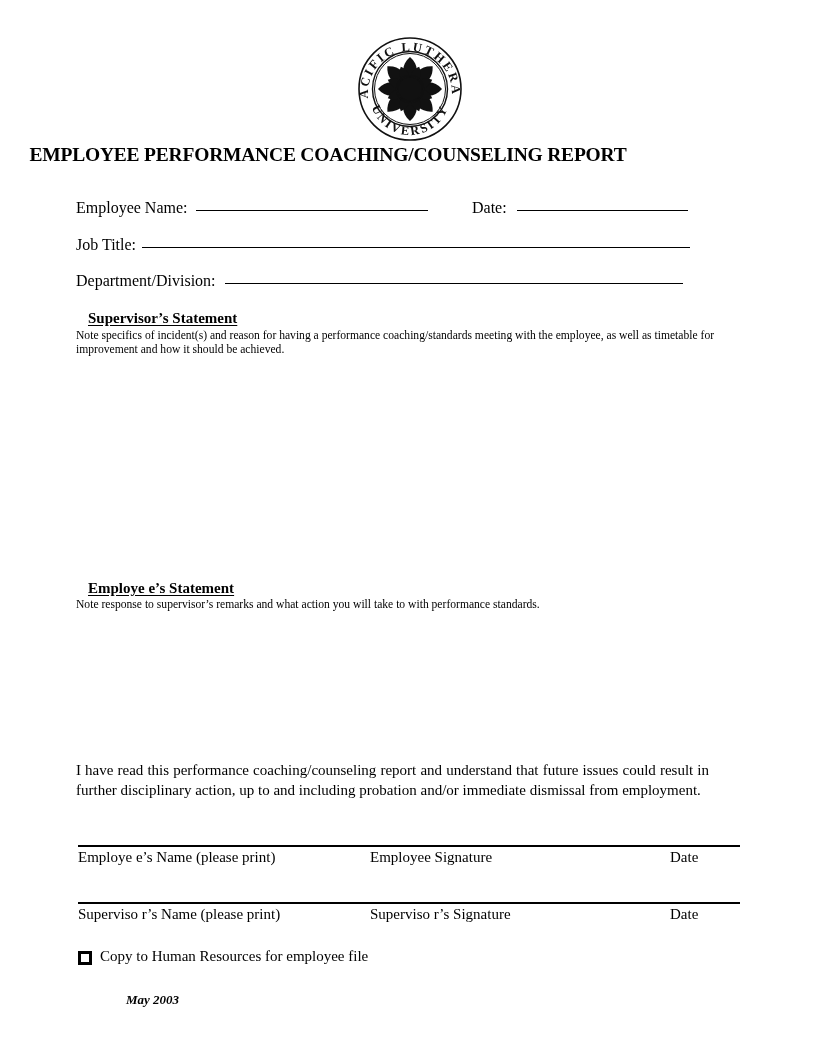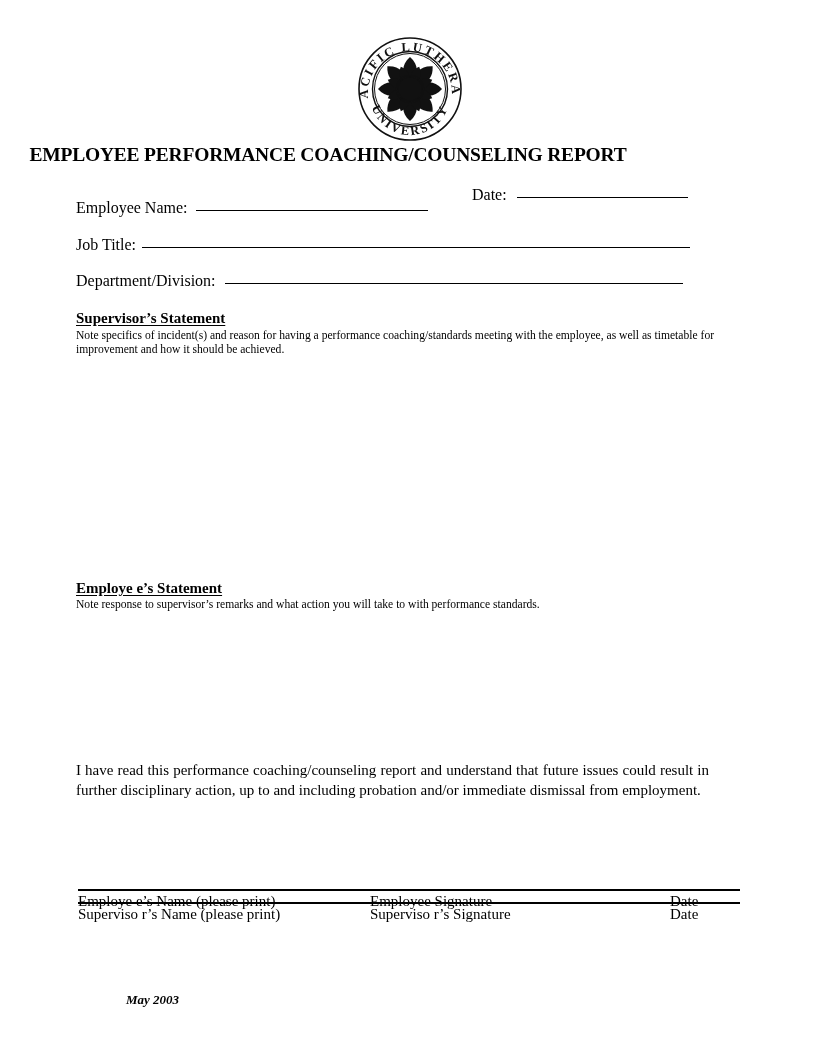--- a/index.html
+++ b/index.html
@@ -52,36 +52,37 @@
   .rule {
     display: inline-block;
     border-bottom: 1.4px solid #000;
     height: 0;
     position: relative;
     top: -2px;
   }
 
   #row-employee-name { left: 76px; top: 199px; }
   #row-employee-name .rule-name { width: 232px; margin-left: 8px; }
-  #row-date { left: 472px; top: 186px; }
+  #row-date { left: 472px; top: 199px; }
   #row-date .rule-date { width: 171px; margin-left: 10px; }
 
   #row-job-title { left: 76px; top: 236px; }
   #row-job-title .rule-job { width: 548px; margin-left: 6px; }
 
   #row-department { left: 76px; top: 272px; gap: 8px; }
   #row-department .rule-dept { width: 458px; margin-left: 1px; }
 
   
   .section-heading {
     position: absolute;
     font-size: 15px;
     font-weight: bold;
     text-decoration: underline;
     text-underline-offset: 2px;
+    margin-left: 12px;
   }
   .section-note {
     position: absolute;
     font-size: 11.6px;
     line-height: 13.5px;
     width: 660px;
     font-family: "Liberation Serif", "DejaVu Serif", serif;
   }
 
   #supervisor-heading { left: 76px; top: 310px; }
@@ -101,21 +102,21 @@
     left: 76px;
     top: 761px;
     width: 633px;
     font-size: 15px;
     line-height: 19.5px;
     text-align: justify;
   }
 
   
   .sig-block { position: absolute; left: 78px; width: 662px; }
-  #sig-block-employee  { top: 845px; margin-top: 44px; }
+  #sig-block-employee  { top: 845px; }
   #sig-block-supervisor { top: 902px; }
   .sig-rule {
     border-top: 2.6px solid #000;
     height: 0;
     width: 662px;
   }
   .sig-labels {
     position: relative;
     height: 22px;
     font-size: 15px;
@@ -296,16 +297,20 @@
 
   <div class="sig-block" id="sig-block-supervisor">
     <div class="sig-rule"></div>
     <div class="sig-labels">
       <span class="col-name">Superviso r’s Name (please print)</span>
       <span class="col-sign">Superviso  r’s Signature</span>
       <span class="col-date">Date</span>
     </div>
   </div>
 
+  <div id="copy-line">
+    <span class="checkbox"></span>
+    <span>Copy to Human Resources for employee file</span>
+  </div>
 
   <div id="footer-date">May 2003</div>
 
 </div>
 
 </body></html>

